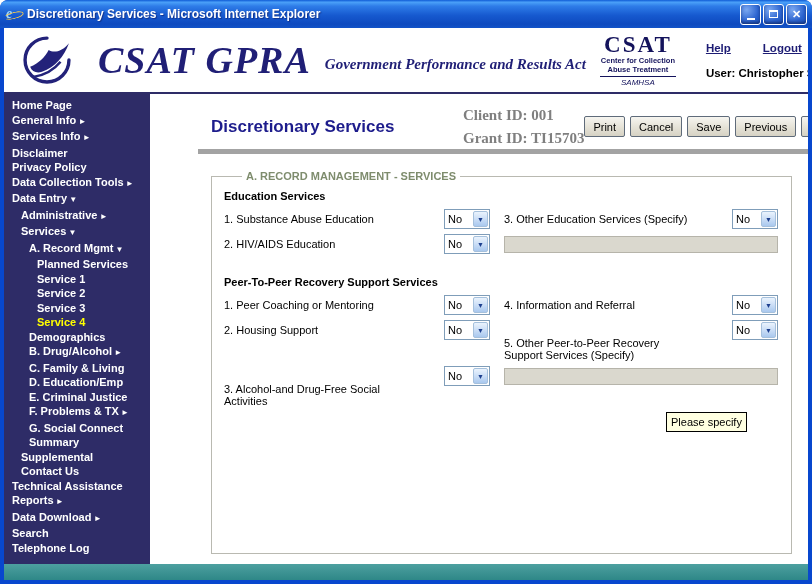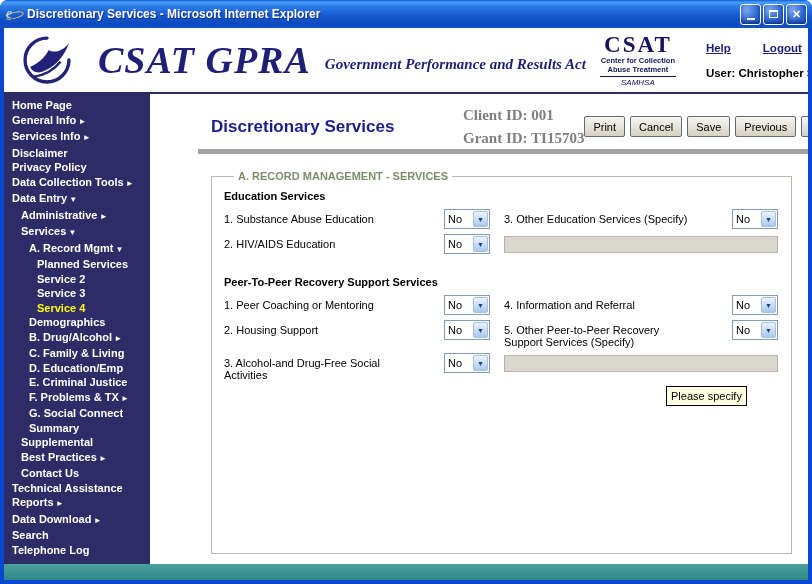--- a/index.html
+++ b/index.html
@@ -51,28 +51,28 @@
 
   .main { flex:1; background:#fff; display:flex; flex-direction:column; overflow:hidden; }
   .page-header { flex:0 0 44px; display:flex; align-items:center; padding:10px 14px 0 13px; border-bottom:5px solid #a3a3a3; }
   .page-title { font-size:17px; font-weight:bold; color:#1D1C8C; width:252px; flex:0 0 252px; }
   .ids { color:#7F7F7F; font-size:15px; font-weight:bold; line-height:1.5; white-space:nowrap;font-family:Liberation Serif, serif; }
   .toolbar { margin-left:auto; display:flex; gap:5px;border-radius:6px; }
   .btn { font-family:"Liberation Sans",sans-serif; font-size:11px; height:21px; padding:0 8px;
     background:linear-gradient(180deg,#F6F5F0,#E3E0D4 60%,#D6D2C4); border:1px solid #5F6B7A; border-radius:2px; cursor:pointer; }
 
   fieldset.section { flex:1; margin:16px 16px 10px 13px; border:1px solid #B9B9B1; padding:8px 12px 14px 12px; }
-  legend.section-legend { font-size:11px; font-weight:bold; color:#7E8C6D; padding:0 4px; margin-left:10px; }
+  legend.section-legend { font-size:11px; font-weight:bold; color:#7E8C6D; padding:0 4px; margin-left:18px; }
 
   .qgrid { display:grid; grid-template-columns:220px 60px 228px 46px; row-gap:5px; font-size:11px; align-items:start; }
   .qgrid.edu { }
   .qgrid.peer { margin-top:22px; }
   .qheading { grid-column:1 / -1; font-weight:bold; margin-bottom:2px; color:#000; }
   .qlabel { padding-top:4px; padding-right:8px; color:#000; }
-  .qlabel.narrow { max-width:182px; }
+  .qlabel.narrow { max-width:182px;margin-top:13px; }
 
   .combo { width:46px; height:20px; border:1px solid #7F9DB9; background:#fff; display:flex; cursor:pointer; }
   .combo-text { flex:1; padding:3px 0 0 3px; font-size:11px; color:#000; }
   .combo-btn { width:15px; margin:1px; border-radius:2px; display:flex; align-items:center; justify-content:center;
     font-size:7px; color:#1D3F8F; background:linear-gradient(180deg,#EAF3FD,#CBDEF6 50%,#A9C8EE); border:1px solid #A5C0DC; }
 
   .dis-input { grid-column:3 / 5; height:17px; margin-top:2px; background:#DAD8CE; border:1px solid #B6B4AA; }
   .tooltip-row { grid-column:3 / 5; }
   .tooltip { display:inline-block; margin-left:162px; background:#FFFFE1; border:1px solid #000; font-size:11px; padding:3px 4px; white-space:nowrap; }
 
@@ -133,33 +133,33 @@
           <div class="nav-item i0"><span>General Info</span><span class="arrow"> ►</span></div>
           <div class="nav-item i0"><span>Services Info</span><span class="arrow"> ►</span></div>
           <div class="nav-item i0"><span>Disclaimer</span></div>
           <div class="nav-item i0"><span>Privacy Policy</span></div>
           <div class="nav-item i0"><span>Data Collection Tools</span><span class="arrow"> ►</span></div>
           <div class="nav-item i0"><span>Data Entry</span><span class="arrow"> ▼</span></div>
           <div class="nav-item i1"><span>Administrative</span><span class="arrow"> ►</span></div>
           <div class="nav-item i1"><span>Services</span><span class="arrow"> ▼</span></div>
           <div class="nav-item i2"><span>A. Record Mgmt</span><span class="arrow"> ▼</span></div>
           <div class="nav-item i3"><span>Planned Services</span></div>
+          <div class="nav-item i3"><span>Service 1</span></div>
           <div class="nav-item i3"><span>Service 2</span></div>
           <div class="nav-item i3"><span>Service 3</span></div>
           <div class="nav-item i3 selected"><span>Service 4</span></div>
           <div class="nav-item i2"><span>Demographics</span></div>
           <div class="nav-item i2"><span>B. Drug/Alcohol</span><span class="arrow"> ►</span></div>
           <div class="nav-item i2"><span>C. Family &amp; Living</span></div>
           <div class="nav-item i2"><span>D. Education/Emp</span></div>
           <div class="nav-item i2"><span>E. Criminal Justice</span></div>
           <div class="nav-item i2"><span>F. Problems &amp; TX</span><span class="arrow"> ►</span></div>
           <div class="nav-item i2"><span>G. Social Connect</span></div>
           <div class="nav-item i2"><span>Summary</span></div>
           <div class="nav-item i1"><span>Supplemental</span></div>
-          <div class="nav-item i1"><span>Best Practices</span><span class="arrow"> ►</span></div>
           <div class="nav-item i1"><span>Contact Us</span></div>
           <div class="nav-item i0"><span>Technical Assistance</span></div>
           <div class="nav-item i0"><span>Reports</span><span class="arrow"> ►</span></div>
           <div class="nav-item i0"><span>Data Download</span><span class="arrow"> ►</span></div>
           <div class="nav-item i0"><span>Search</span></div>
           <div class="nav-item i0"><span>Telephone Log</span></div>
         </nav>
 
       <main class="main">
 

